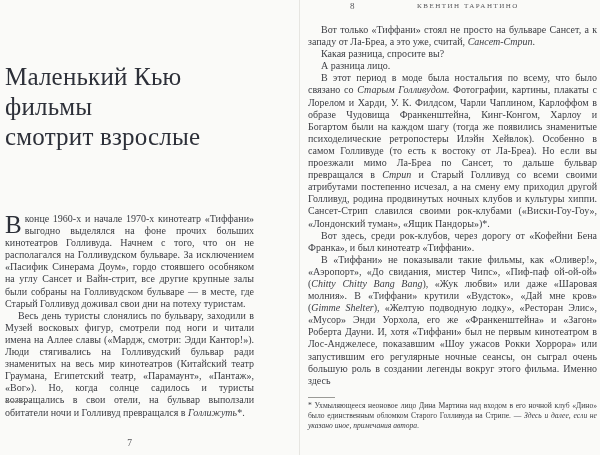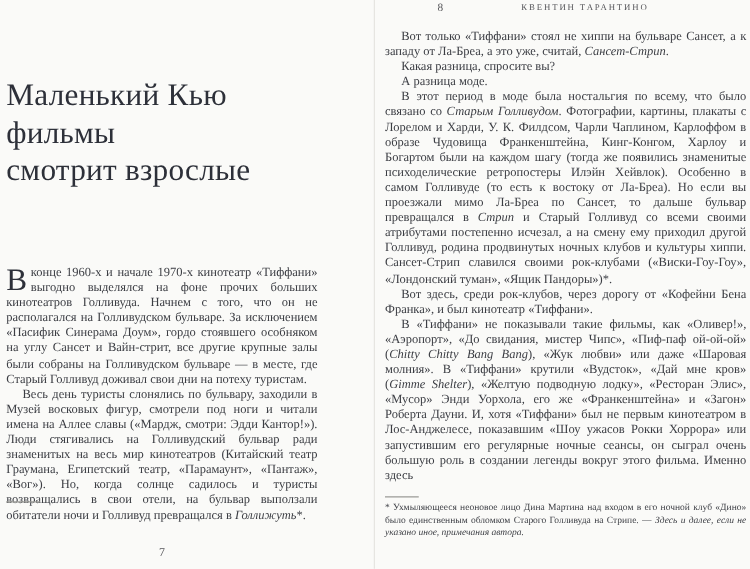--- a/index.html
+++ b/index.html
@@ -69,23 +69,23 @@
   </div>
   <div class="folio-bottom">7</div>
 </div>
 
 <div class="page-divider"></div>
 
 <div class="page page-right">
   <span class="folio-top">8</span>
   <span class="running-head">КВЕНТИН ТАРАНТИНО</span>
   <div class="body-text body-right">
-      <p class="indent"><span>Вот только «Тиффани» стоял не хиппи на бульваре Сансет, а к западу от Ла-Бреа, а это уже, считай, </span><i>Сансет-Стрип</i><span>.</span></p>
+      <p class="indent"><span>Вот только «Тиффани» стоял не просто на бульваре Сансет, а к западу от Ла-Бреа, а это уже, считай, </span><i>Сансет-Стрип</i><span>.</span></p>
       <p class="indent"><span>Какая разница, спросите вы?</span></p>
-      <p class="indent"><span>А разница моде.</span></p>
+      <p class="indent"><span>А разница лицо.</span></p>
       <p class="indent"><span>В этот период в моде была ностальгия по всему, что было связано со </span><i>Старым Голливудом</i><span>. Фотографии, картины, плакаты с Лорелом и Харди, У. К. Филдсом, Чарли Чаплином, Карлоффом в образе Чудовища Франкенштейна, Кинг-Конгом, Харлоу и Богартом были на каждом шагу (тогда же появились знаменитые психоделические ретропостеры Илэйн Хейвлок). Особенно в самом Голливуде (то есть к востоку от Ла-Бреа). Но если вы проезжали мимо Ла-Бреа по Сансет, то дальше бульвар превращался в </span><i>Стрип</i><span> и Старый Голливуд со всеми своими атрибутами постепенно исчезал, а на смену ему приходил другой Голливуд, родина продвинутых ночных клубов и культуры хиппи. Сансет-Стрип славился своими рок-клубами («Виски-Гоу-Гоу», «Лондонский туман», «Ящик Пандоры»)*.</span></p>
       <p class="indent"><span>Вот здесь, среди рок-клубов, через дорогу от «Кофейни Бена Франка», и был кинотеатр «Тиффани».</span></p>
       <p class="indent"><span>В «Тиффани» не показывали такие фильмы, как «Оливер!», «Аэропорт», «До свидания, мистер Чипс», «Пиф-паф ой-ой-ой» (</span><i>Chitty Chitty Bang Bang</i><span>), «Жук любви» или даже «Шаровая молния». В «Тиффани» крутили «Вудсток», «Дай мне кров» (</span><i>Gimme Shelter</i><span>), «Желтую подводную лодку», «Ресторан Элис», «Мусор» Энди Уорхола, его же «Франкенштейна» и «Загон» Роберта Дауни. И, хотя «Тиффани» был не первым кинотеатром в Лос-Анджелесе, показавшим «Шоу ужасов Рокки Хоррора» или запустившим его регулярные ночные сеансы, он сыграл очень большую роль в создании легенды вокруг этого фильма. Именно здесь</span></p>
     </div>
   <div class="footnote-block fn-right">
     <div class="footnote-rule"></div>
     <div><span>* Ухмыляющееся неоновое лицо Дина Мартина над входом в его ночной клуб «Дино» было единственным обломком Старого Голливуда на Стрипе. — </span><i>Здесь и далее, если не указано иное, примечания автора.</i></div>
   </div>
 </div>
 

